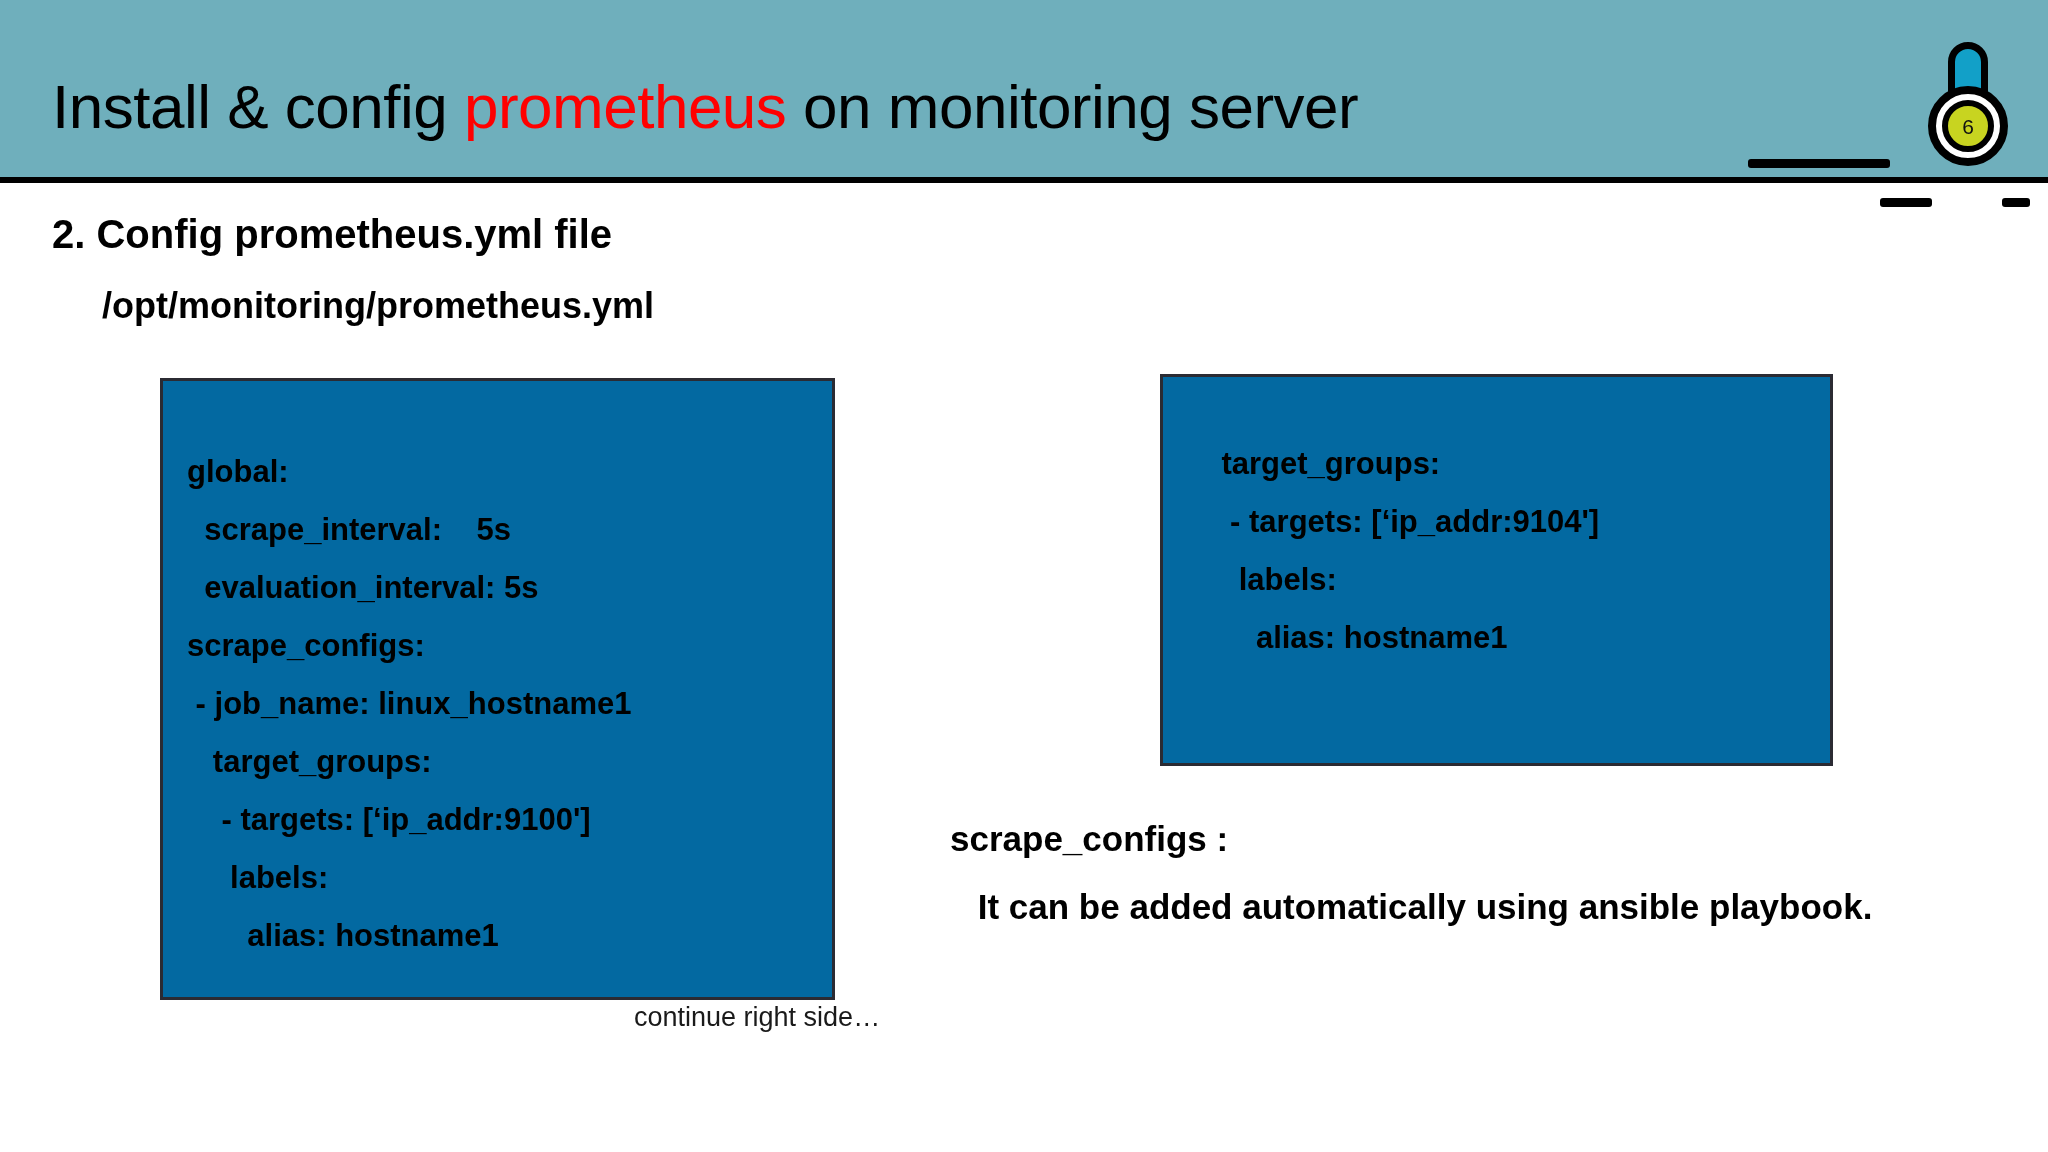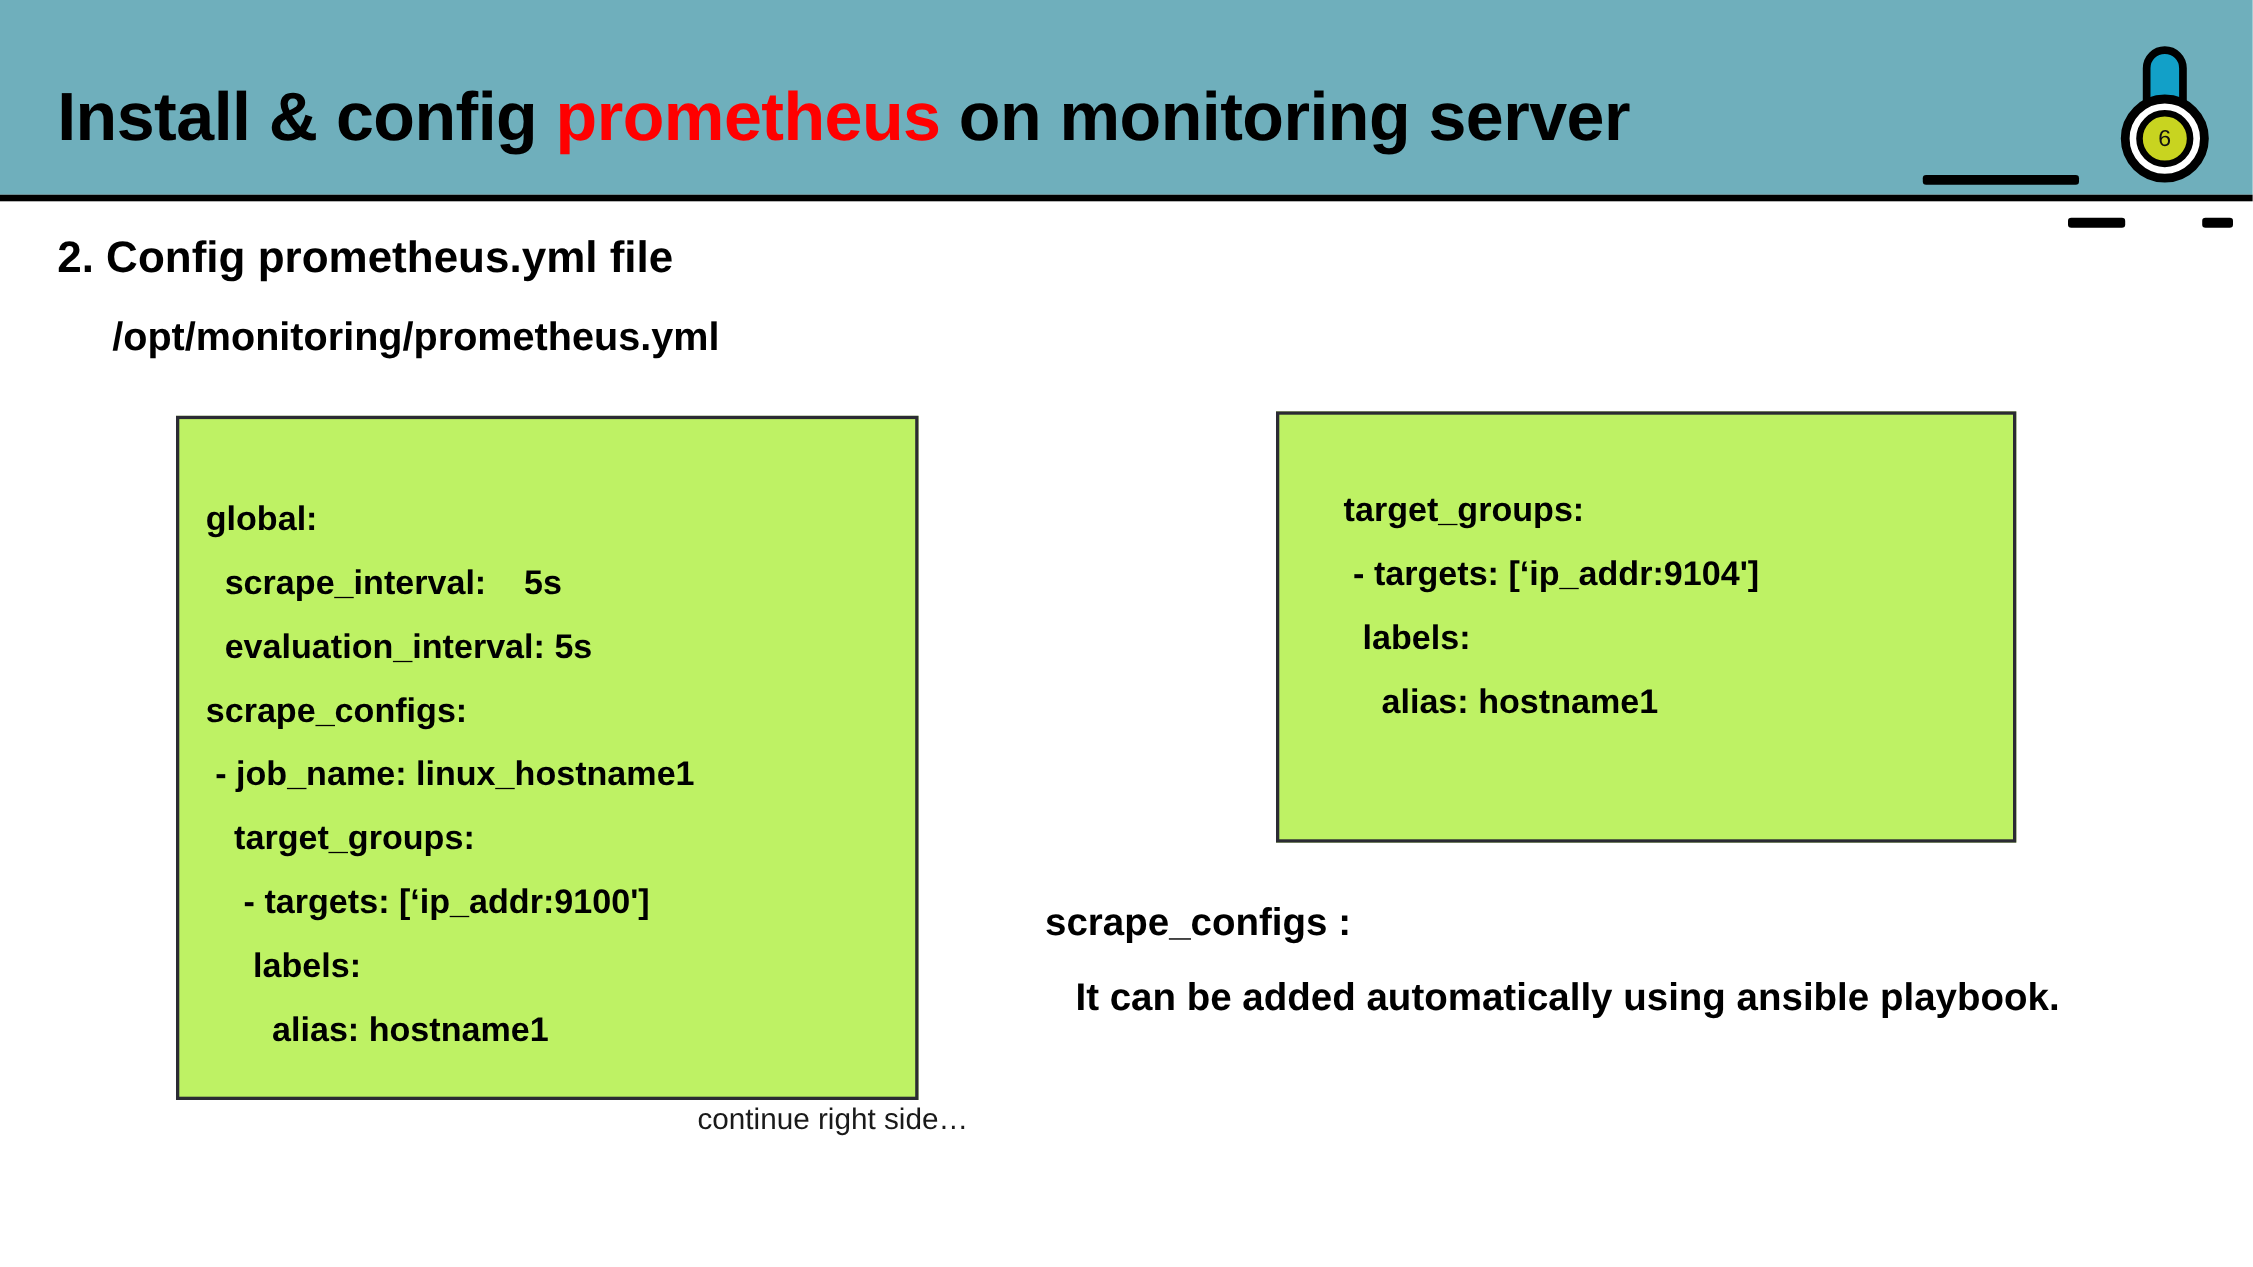--- a/index.html
+++ b/index.html
@@ -31,21 +31,21 @@
     top: 177px;
     width: 2048px;
     height: 6px;
     background: #000000;
   }
   #slide-title {
     position: absolute;
     left: 52px;
     top: 32px;
     font-size: 62px;
-    font-weight: bold;
+    font-weight: normal;
     letter-spacing: -0.5px;
     white-space: nowrap;
     line-height: 1.05;
   }
   #slide-title .accent {
     color: #ff0000;
   }
 
   
   #page-marker {
@@ -141,21 +141,21 @@
     left: 102px;
     top: 285px;
     font-size: 36px;
     font-weight: bold;
     white-space: nowrap;
   }
 
   
   .code-box {
     position: absolute;
-    background: #bef264;
+    background: #0369a1;
     border: 3px solid #2b2b33;
     box-sizing: border-box;
   }
   #code-box-left {
     left: 160px;
     top: 378px;
     width: 675px;
     height: 622px;
   }
   #code-box-right {

